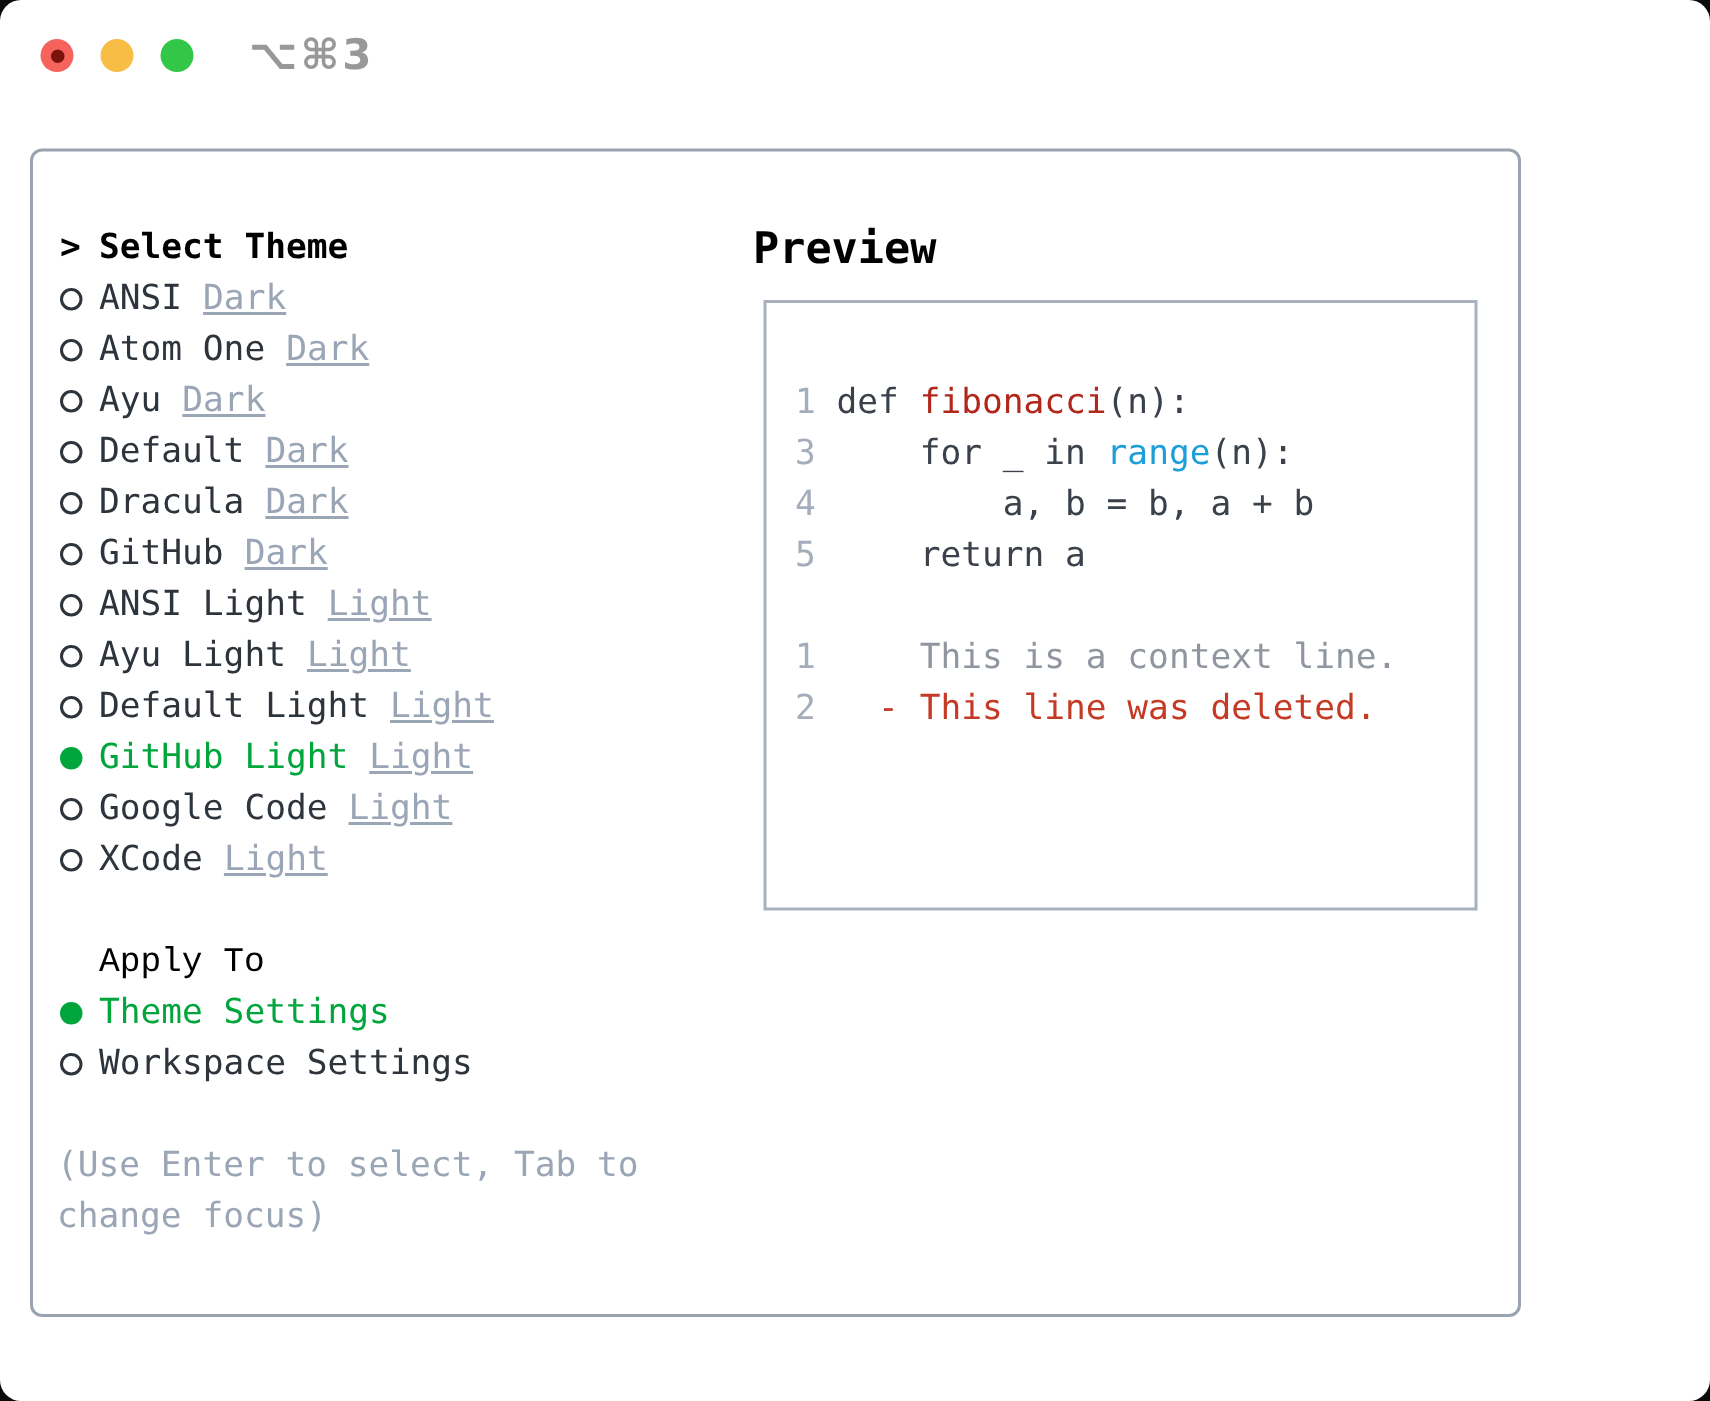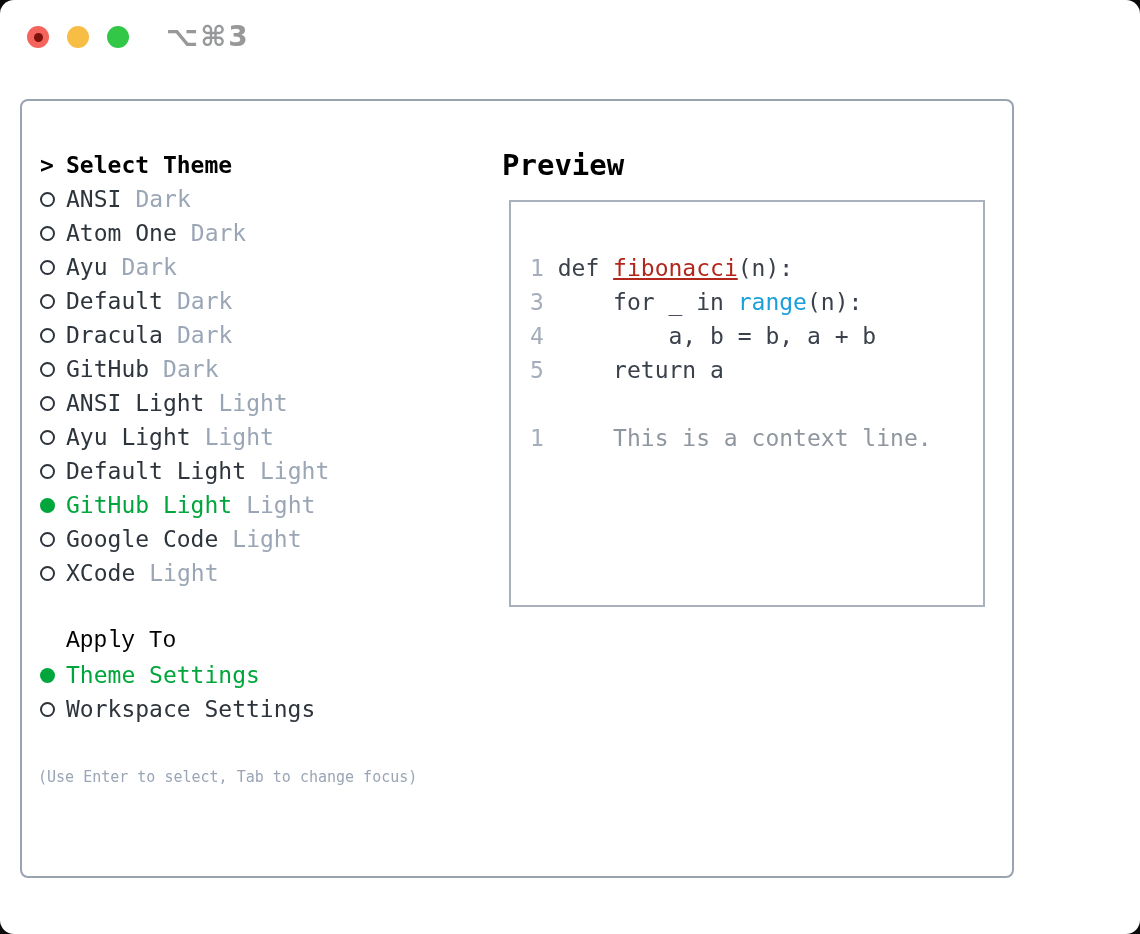--- a/index.html
+++ b/index.html
@@ -101,32 +101,32 @@
   }
   .menu-header {
     font-weight: bold;
     color: #000000;
   }
   .sub-header {
     color: #000000;
     font-family: Liberation Mono, monospace;
   }
   .t-name { color: var(--ink); }
-  .t-variant { color: var(--muted); padding-left: 14px; }
+  .t-variant { color: var(--muted); padding-left: 14px; text-decoration: underline; }
   .selected .t-name { color: var(--select-green); }
   .apply-label { color: var(--ink); }
   .selected .apply-label { color: var(--select-green); }
   .spacer-row { height: 34px; }
 
   .help-text {
     position: absolute;
     left: 16px;
     top: 659px;
     width: 432px;
-    font-size: 15px;
+    font-size: 23px;
     line-height: 34px;
     color: var(--muted);
   }
 
   
   .preview-title {
     position: absolute;
     left: 480px;
     top: 47px;
     height: 34px;
@@ -150,21 +150,21 @@
     padding: 49px 0 0 19px;
     font-size: 23px;
   }
   .code-line {
     height: 34px;
     line-height: 34px;
     white-space: pre;
   }
   .ln { color: var(--line-number); }
   .tok-code    { color: var(--code-ink); margin-top: 27px; }
-  .tok-func    { color: var(--func-red); text-decoration: underline; }
+  .tok-func    { color: var(--func-red); }
   .tok-num     { color: var(--num-teal); }
   .tok-builtin { color: var(--builtin-blue); }
   .tok-context { color: var(--context-gray); }
   .tok-deleted { color: var(--deleted-red); }
   .tok-added   { color: var(--added-green); }
 </style>
 </head>
 <body>
 
 <div class="window">
@@ -219,17 +219,18 @@
     <div class="preview-title">Preview</div>
 
     <div class="preview-box">
       <div class="code" id="code-lines">
           <div class="code-line"><span class="ln">1</span><span class="tok-code"> def </span><span class="tok-func">fibonacci</span><span class="tok-code">(n):</span></div>
           <div class="code-line"><span class="ln">3</span><span class="tok-code">     for _ in </span><span class="tok-builtin">range</span><span class="tok-code">(n):</span></div>
           <div class="code-line"><span class="ln">4</span><span class="tok-code">         a, b = b, a + b</span></div>
           <div class="code-line"><span class="ln">5</span><span class="tok-code">     return a</span></div>
           <div class="code-line"><span class="ln"></span></div>
           <div class="code-line"><span class="ln">1</span><span class="tok-context">     This is a context line.</span></div>
+          <div class="code-line"><span class="ln">2</span><span class="tok-deleted">   - This line was deleted.</span></div>
         </div>
     </div>
 
   </div>
 </div>
 
 </body></html>

